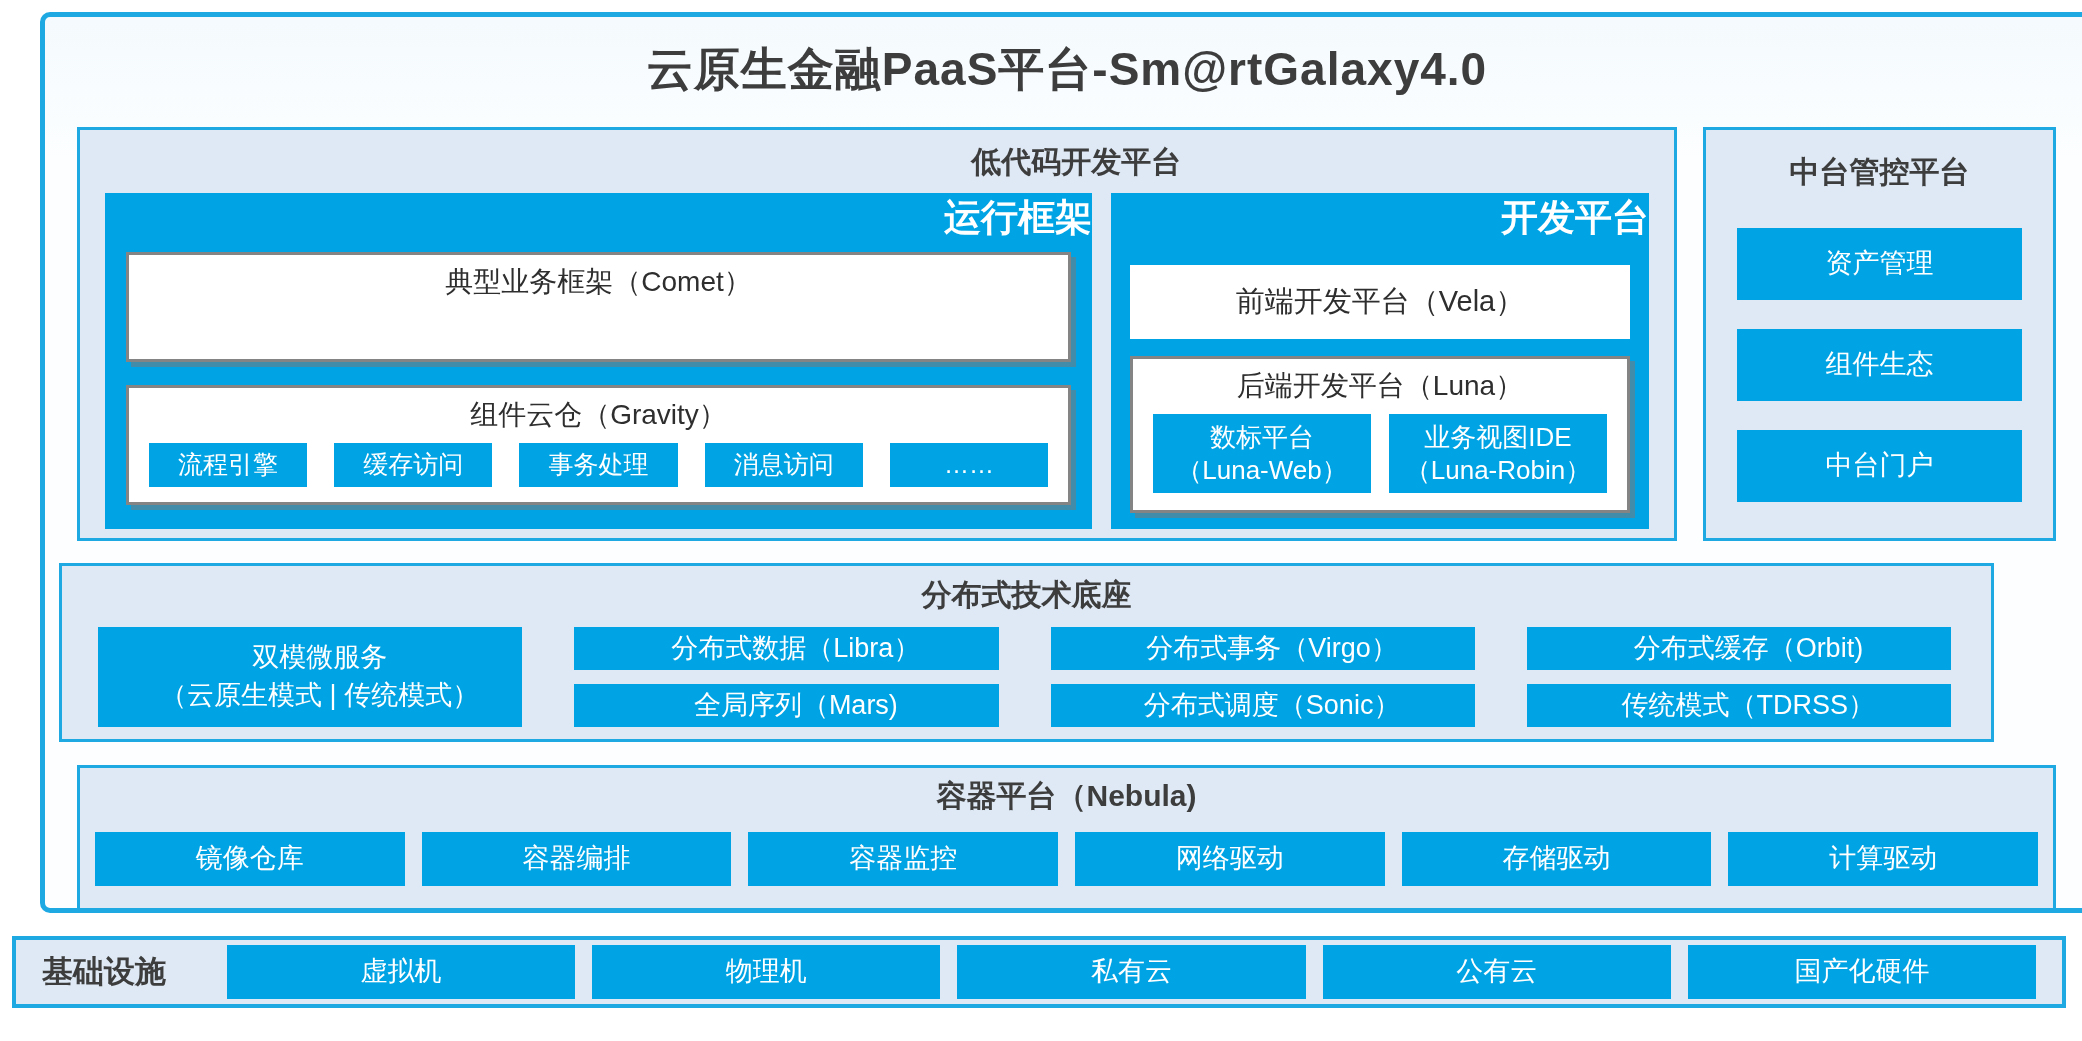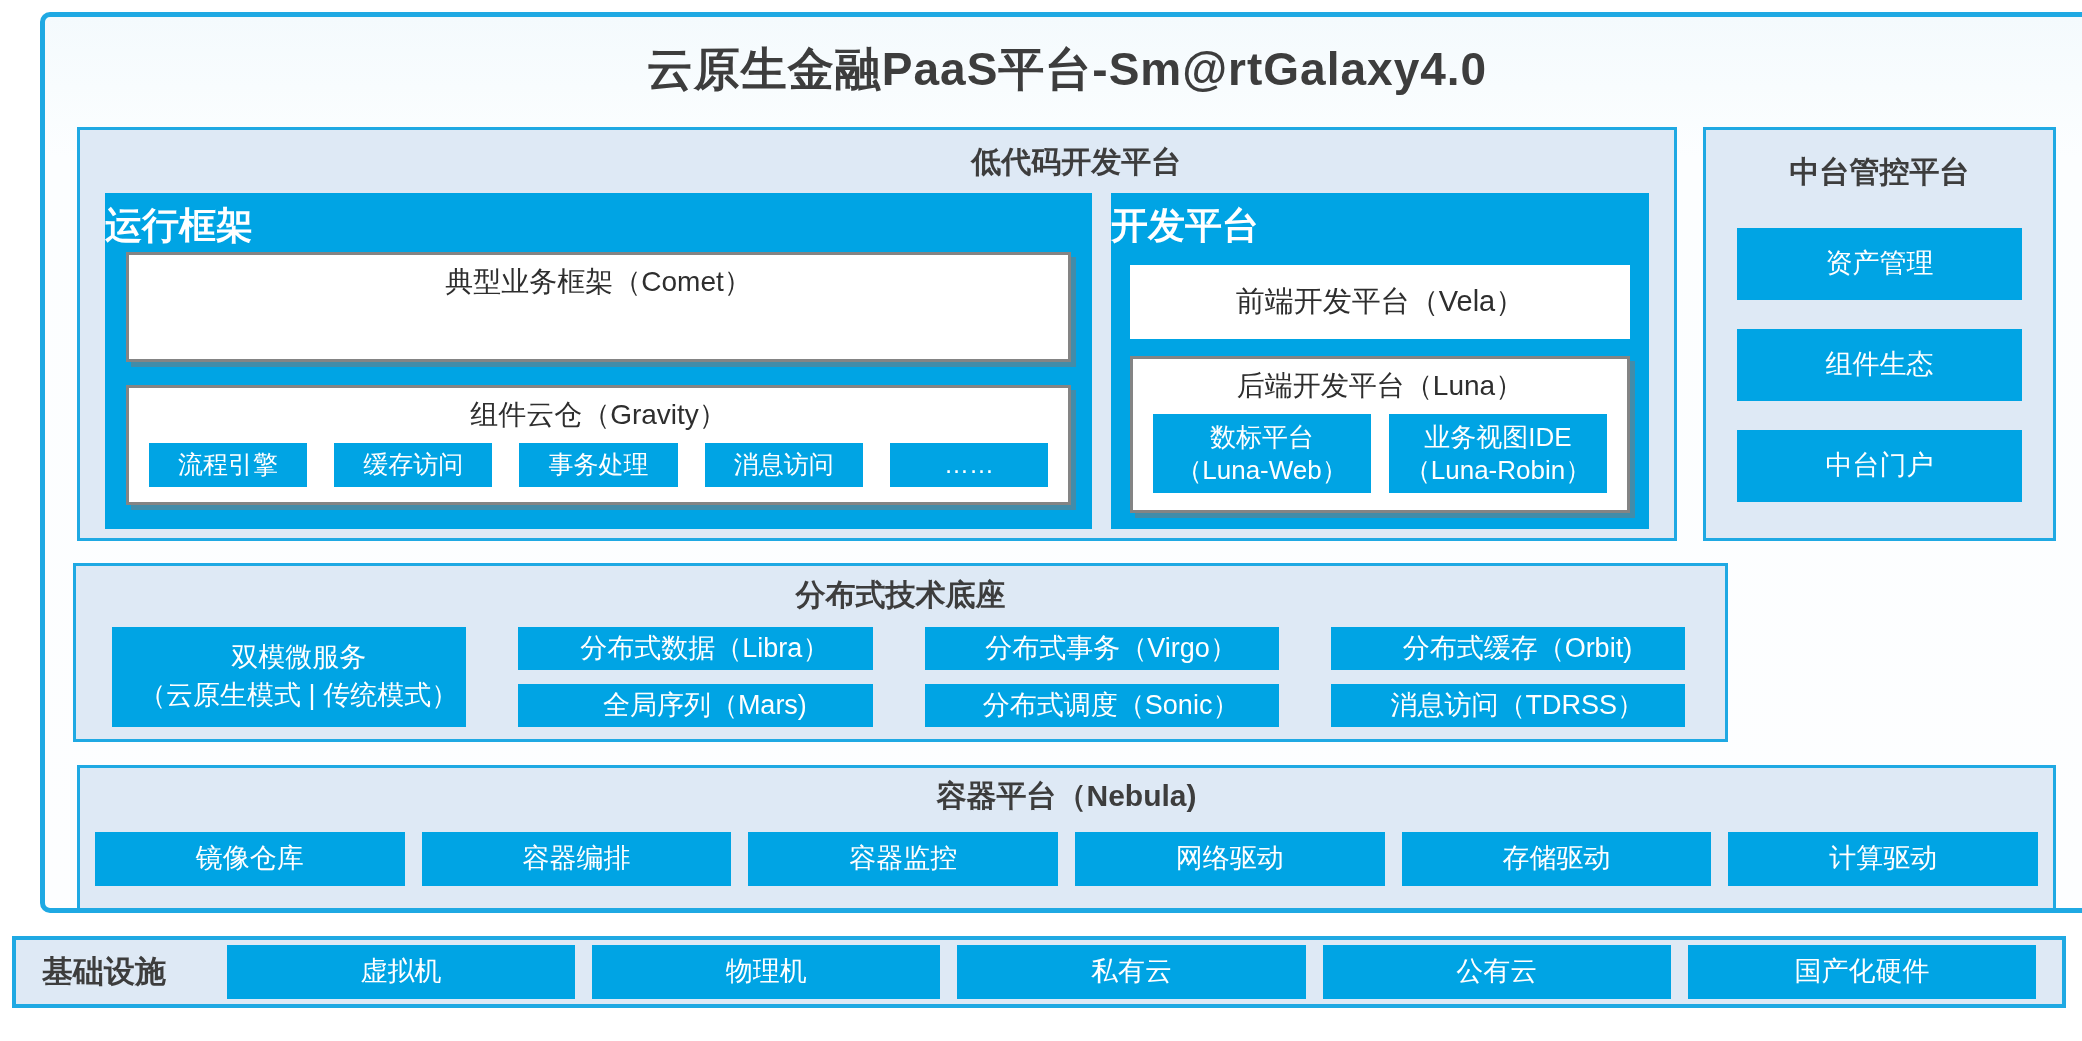--- a/index.html
+++ b/index.html
@@ -27,21 +27,21 @@
   .row1{ position:absolute; left:32px; top:110px; width:1979px; height:414px; display:flex; gap:26px; }
   .lowcode{ width:1600px; position:relative; }
   .lowcode-header{
     margin-top:12px; width:75%; margin-left:25%; text-align:center;
     font-size:30px; font-weight:bold; color:var(--dark);
   }
   .lowcode-body{ position:absolute; left:25px; right:25px; top:63px; bottom:9px; display:flex; gap:19px; }
   .blue-panel{ background:var(--blue); }
   .runtime{ width:987px; }
   .devplat{ flex:1; }
-  .blue-title{ padding-top:8px; height:59px; text-align:left; font-size:37px; font-weight:bold; color:#ffffff; }
+  .blue-title{ height:59px; text-align:right; font-size:37px; font-weight:bold; color:#ffffff; }
   .white-box{ background:#ffffff; }
   .gray-box{ background:#ffffff; border:3px solid var(--graybd); box-shadow:5px 5px 0 rgba(120,120,120,0.55); }
   .wb-title{ padding-top:8px; text-align:center; font-size:28px; color:#2e2e2e; }
   .comet{ margin:0 21px; height:110px; }
   .gravity{ margin:23px 21px 0; height:120px; }
   .wb-row{ display:flex; padding:7px 20px 0; gap:28px; }
   .gravity .wb-row{ gap:27px; padding-top:9px; }
   .btn{
     background:var(--blue); color:#ffffff; display:flex;
     align-items:center; justify-content:center; text-align:center;
@@ -50,21 +50,21 @@
   .wb-row .btn{ flex:1; height:44px; font-size:25px; }
   .vela{ margin:13px 19px 0; height:74px; display:flex; align-items:center; justify-content:center;
          font-size:29px; color:#2e2e2e; }
   .luna{ margin:17px 19px 0; height:157px; }
   .luna-row{ display:flex; gap:18px; padding:9px 20px 0; }
   .luna-row .btn{ flex:1; height:79px; flex-direction:column; }
   .midplat{ flex:1; position:relative; }
   .mid-header{ margin-top:22px; text-align:center; font-size:30px; font-weight:bold; color:var(--dark); }
   .mid-btns{ position:absolute; left:31px; right:31px; top:98px; display:flex; flex-direction:column; gap:29px; }
   .mid-btns .btn{ height:72px; font-size:27px; }
-  .distributed{ position:absolute; left:28px; top:546px; width:1655px; height:179px; }
+  .distributed{ position:absolute; left:14px; top:546px; width:1935px; height:179px; }
   .sect-header{ padding-top:9px; text-align:center; font-size:30px; font-weight:bold; color:var(--dark); }
   .dist-grid{ position:absolute; left:36px; right:40px; top:61px; bottom:12px; display:flex; gap:52px; }
   .dist-col{ flex:1; display:flex; flex-direction:column; justify-content:space-between; }
   .dist-col .btn{ height:43px; font-size:27px;padding-left:19px; }
   .dual-btn{ flex:1; height:100%; flex-direction:column; font-size:27px; line-height:1.4; }
   .containerp{ position:absolute; left:32px; top:748px; width:1979px; height:146px; }
   .containerp .sect-header{ padding-top:8px; }
   .cont-row{ position:absolute; left:15px; right:15px; top:64px; display:flex; gap:17px; }
   .cont-row .btn{ flex:1; height:54px; font-size:27px; }
   .infra{
@@ -148,21 +148,21 @@
       <div class="dist-col">
         <div class="btn">分布式数据（Libra）</div>
         <div class="btn">全局序列（Mars)</div>
       </div>
       <div class="dist-col">
         <div class="btn">分布式事务（Virgo）</div>
         <div class="btn">分布式调度（Sonic）</div>
       </div>
       <div class="dist-col">
         <div class="btn">分布式缓存（Orbit)</div>
-        <div class="btn">消息访问（TDRSS）</div>
+        <div class="btn">传统模式（TDRSS）</div>
       </div>
     </div>
   </div>
 
   <div class="panel containerp">
     <div class="sect-header">容器平台（Nebula)</div>
     <div class="cont-row">
       <div class="btn">镜像仓库</div>
       <div class="btn">容器编排</div>
       <div class="btn">容器监控</div>

